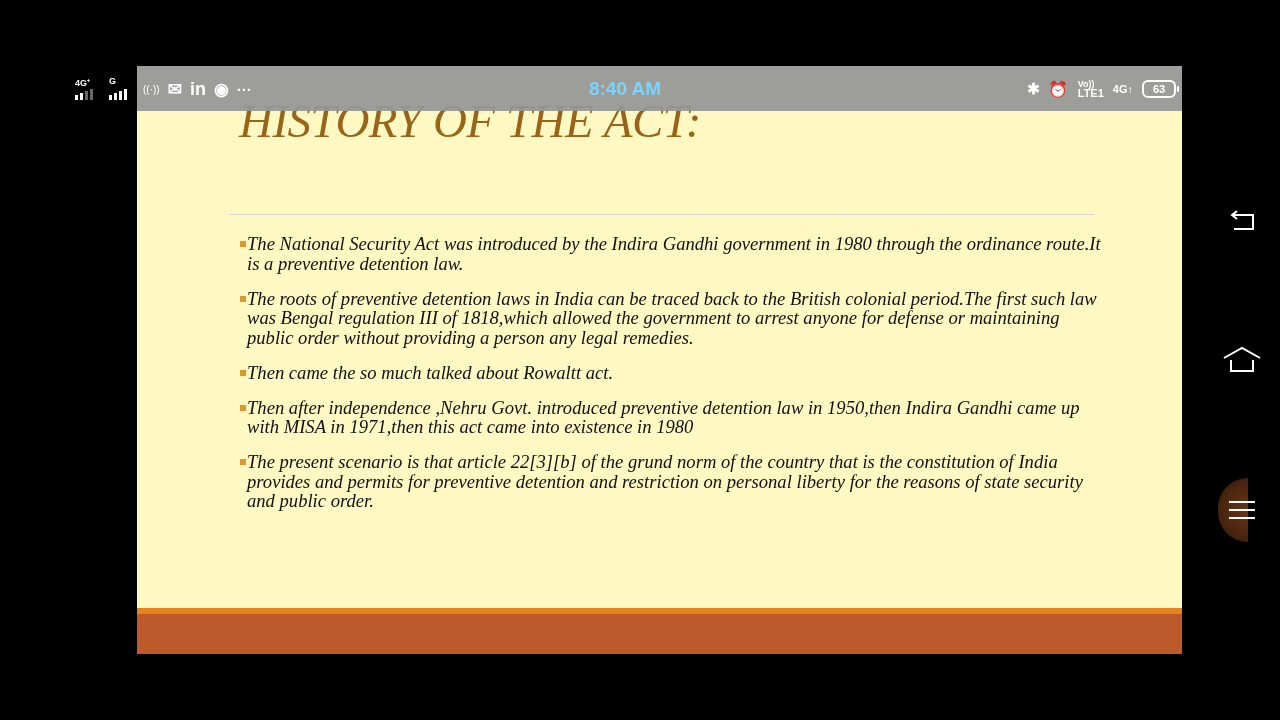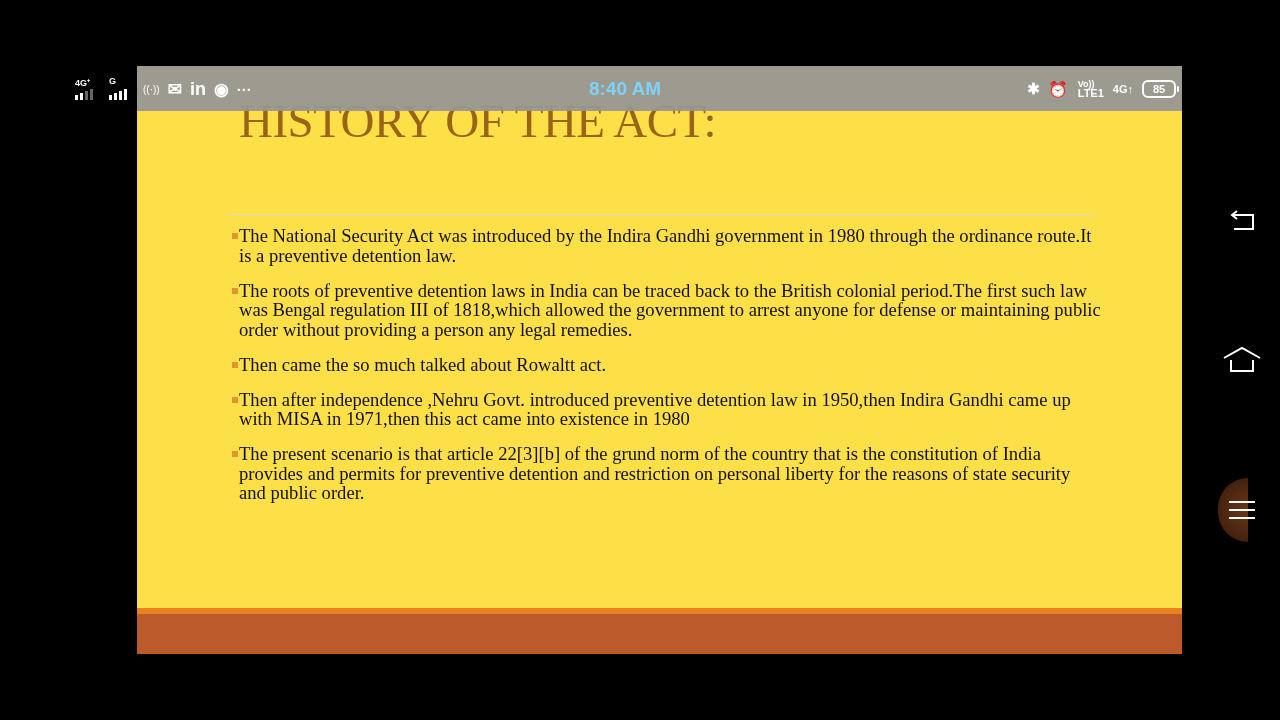--- a/index.html
+++ b/index.html
@@ -1,20 +1,20 @@
 <!DOCTYPE html>
 <html><head>
   <meta charset="utf-8">
   <style>
     html, body { margin:0; padding:0; }
     body { width:1280px; height:720px; background:#000; position:relative; overflow:hidden; font-family:"Liberation Serif", serif; }
-    .slide { position:absolute; left:137px; top:66px; width:1045px; height:588px; background:#fde047; overflow:hidden; }
+    .slide { position:absolute; left:137px; top:66px; width:1045px; height:588px; background:#fef9c3; overflow:hidden;font-style:italic; }
     .slide-title { position:absolute; left:102px; top:28px; font-family:"Liberation Serif", serif; font-size:47px; color:#9a6418; letter-spacing:-0.5px; white-space:nowrap; margin:0; font-weight:normal; }
     .title-rule { position:absolute; left:92px; top:148px; width:865px; height:1px; background:#d8d8d8; }
-    .bullets { position:absolute; left:94px; top:160px; width:870px; margin:0; padding:0; list-style:none; }
+    .bullets { position:absolute; left:94px; top:160px; width:870px; margin:8px; padding:0; list-style:none; }
     .bullet { position:relative; padding-left:8px; font-size:18.6px; line-height:19.5px; color:#111; margin-bottom:15.5px; }
     .bullet-marker { position:absolute; left:1px; top:7px; width:6px; height:6px; background:#e0962e; }
     .footer-line { position:absolute; left:0; top:542px; width:100%; height:6px; background:#e8821c; }
     .footer-bar { position:absolute; left:0; top:548px; width:100%; height:40px; background:#bd5a2b; }
     .statusbar { position:absolute; left:137px; top:66px; width:1045px; height:45px; background:rgba(150,150,150,0.93); }
     .status-left { position:absolute; left:75px; top:76px; height:26px; display:flex; align-items:center; gap:8px; color:#fff; font-family:Liberation Sans, sans-serif; }
     .sig { position:relative; width:26px; height:22px; }
     .sig .lbl { position:absolute; top:-2px; left:0; font-size:9px; font-weight:bold; color:#fff; }
     .sig .bars { position:absolute; bottom:0; left:0; display:flex; align-items:flex-end; gap:2px; }
     .sig .bars i { display:block; width:3px; background:#fff; }
@@ -75,21 +75,21 @@
   <span class="st-icon">···</span>
 </div>
 
 <div class="time">8:40 AM</div>
 
 <div class="status-right">
   <span class="st-icon">✱</span>
   <span class="st-icon" style="font-size:16px">⏰</span>
   <span class="lte"><span>Vo))</span><b>LTE1</b></span>
   <span class="st-icon" style="font-size:11px">4G↑</span>
-  <span class="battery">85</span>
+  <span class="battery">63</span>
 </div>
 
 <div class="navbar">
   <div class="nav-btn" style="top:6px">
     <svg width="30" height="24" viewBox="0 0 30 24">
       <path d="M5 6 H26 V20 H7" fill="none" stroke="#fff" stroke-width="2"></path>
       <path d="M10 2 L5 6 L10 10" fill="none" stroke="#fff" stroke-width="2"></path>
     </svg>
   </div>
   <div class="nav-btn" style="top:145px">

